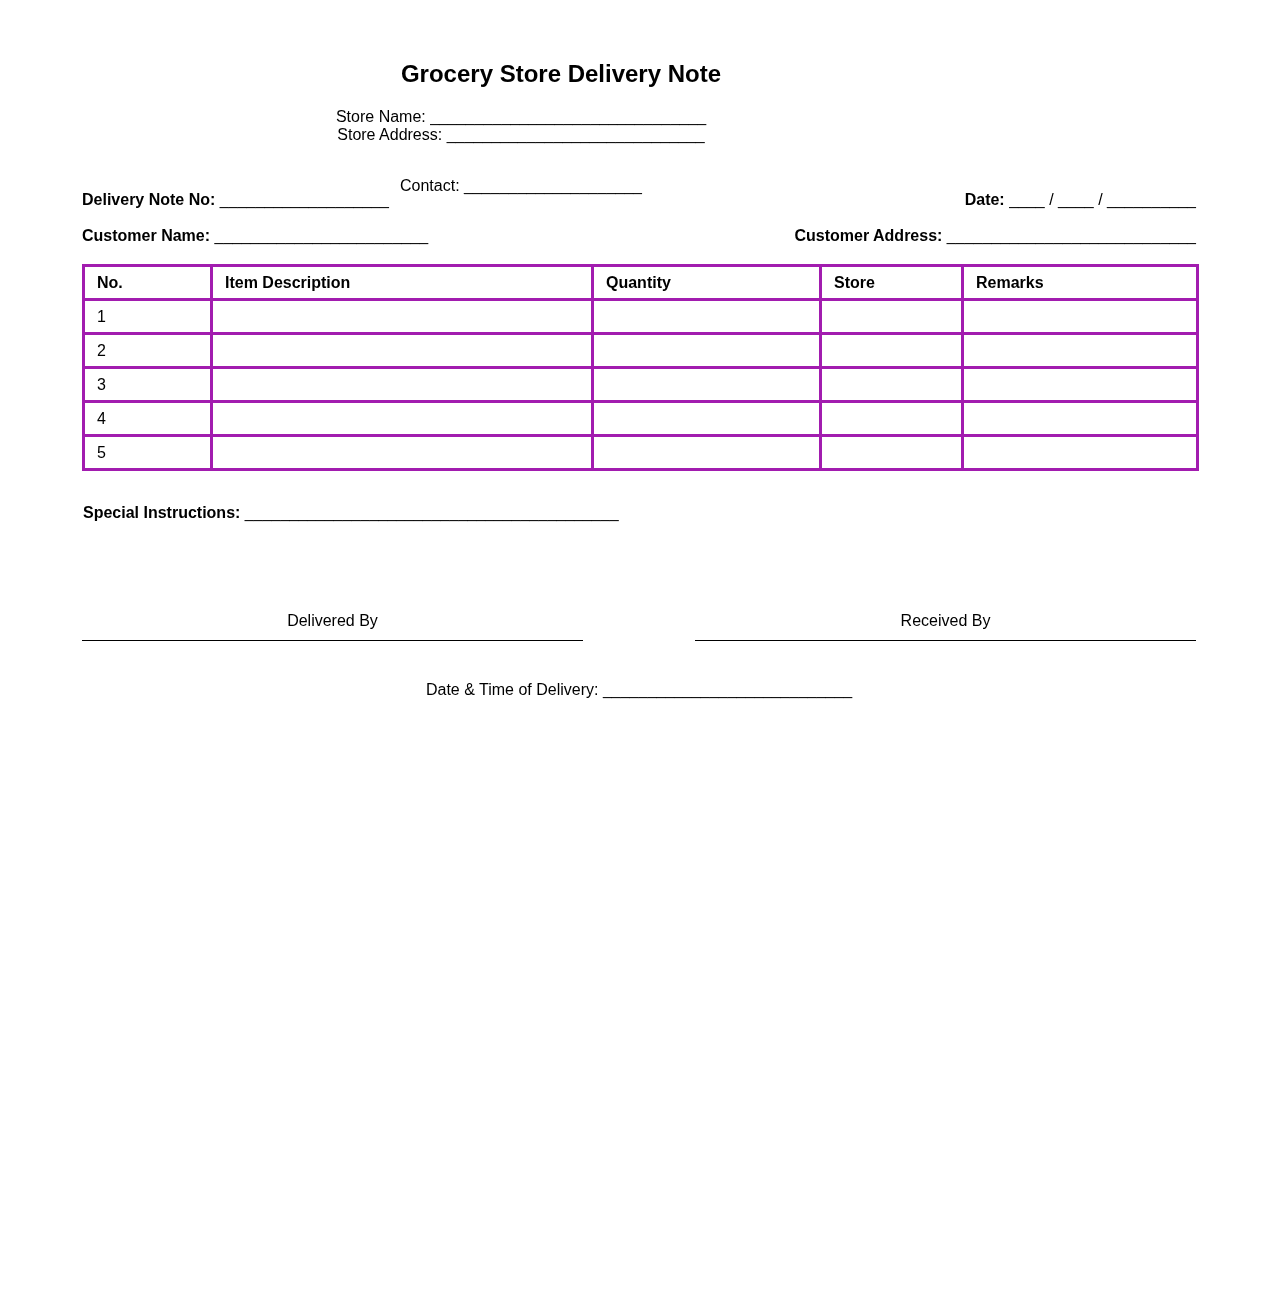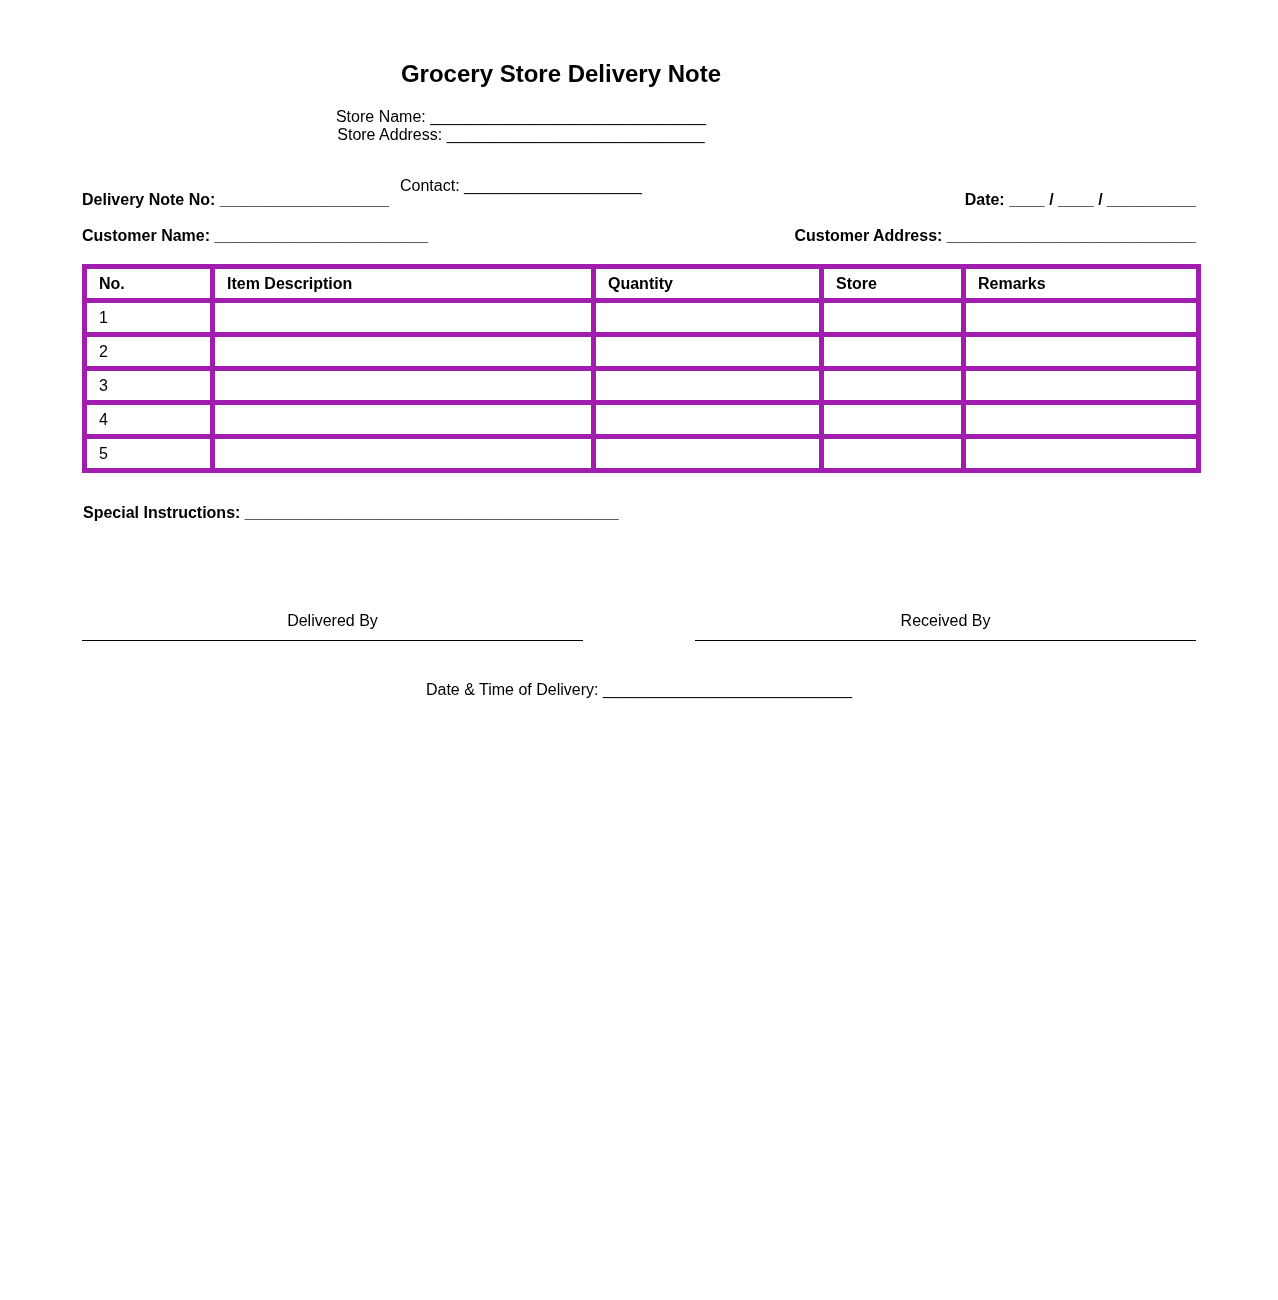--- a/index.html
+++ b/index.html
@@ -11,28 +11,28 @@
     .title {
       left: 0; width: 1122px; top: 59px; text-align: center;
       font-size: 24px; font-weight: bold; line-height: 30px;
     }
     .store-line {
       left: 0; width: 1042px; text-align: center;
       font-size: 16px; line-height: 18px;
     }
     .bold16 { font-size: 16px; font-weight: bold; line-height: 20px; }
     .reg16 { font-size: 16px; line-height: 20px; margin-top: 40px; }
-    .blank { font-weight: bold; }
+    .blank { font-weight: normal; }
     table.items {
       position: absolute; left: 82px; top: 264px; width: 1114px;
       border-collapse: collapse; table-layout: fixed;
       font-size: 16px;
     }
     table.items th, table.items td {
-      border: 5px solid #a21caf; height: 34px; padding: 0 12px;
+      border: 3px solid #a21caf; height: 34px; padding: 0 12px;
       text-align: left; vertical-align: middle; box-sizing: border-box;
     }
     table.items th { font-weight: bold; }
     .sig-line {
       position: absolute; height: 0; border-top: 1px solid #000;
     }
   </style>
 </head>
 <body>
 

